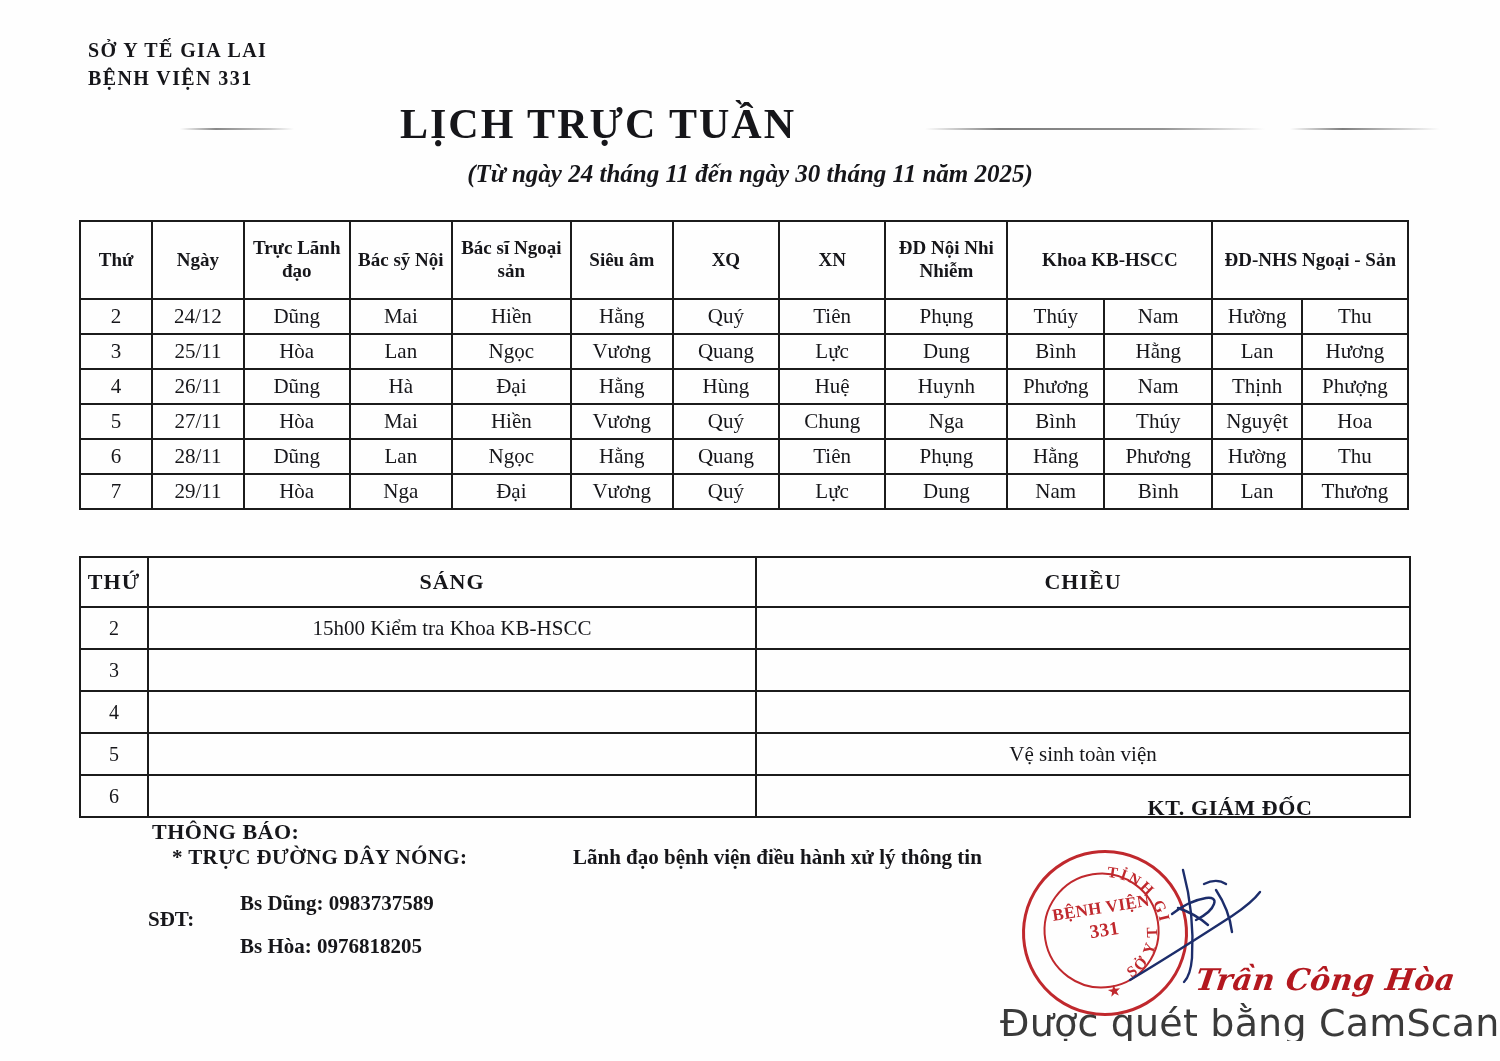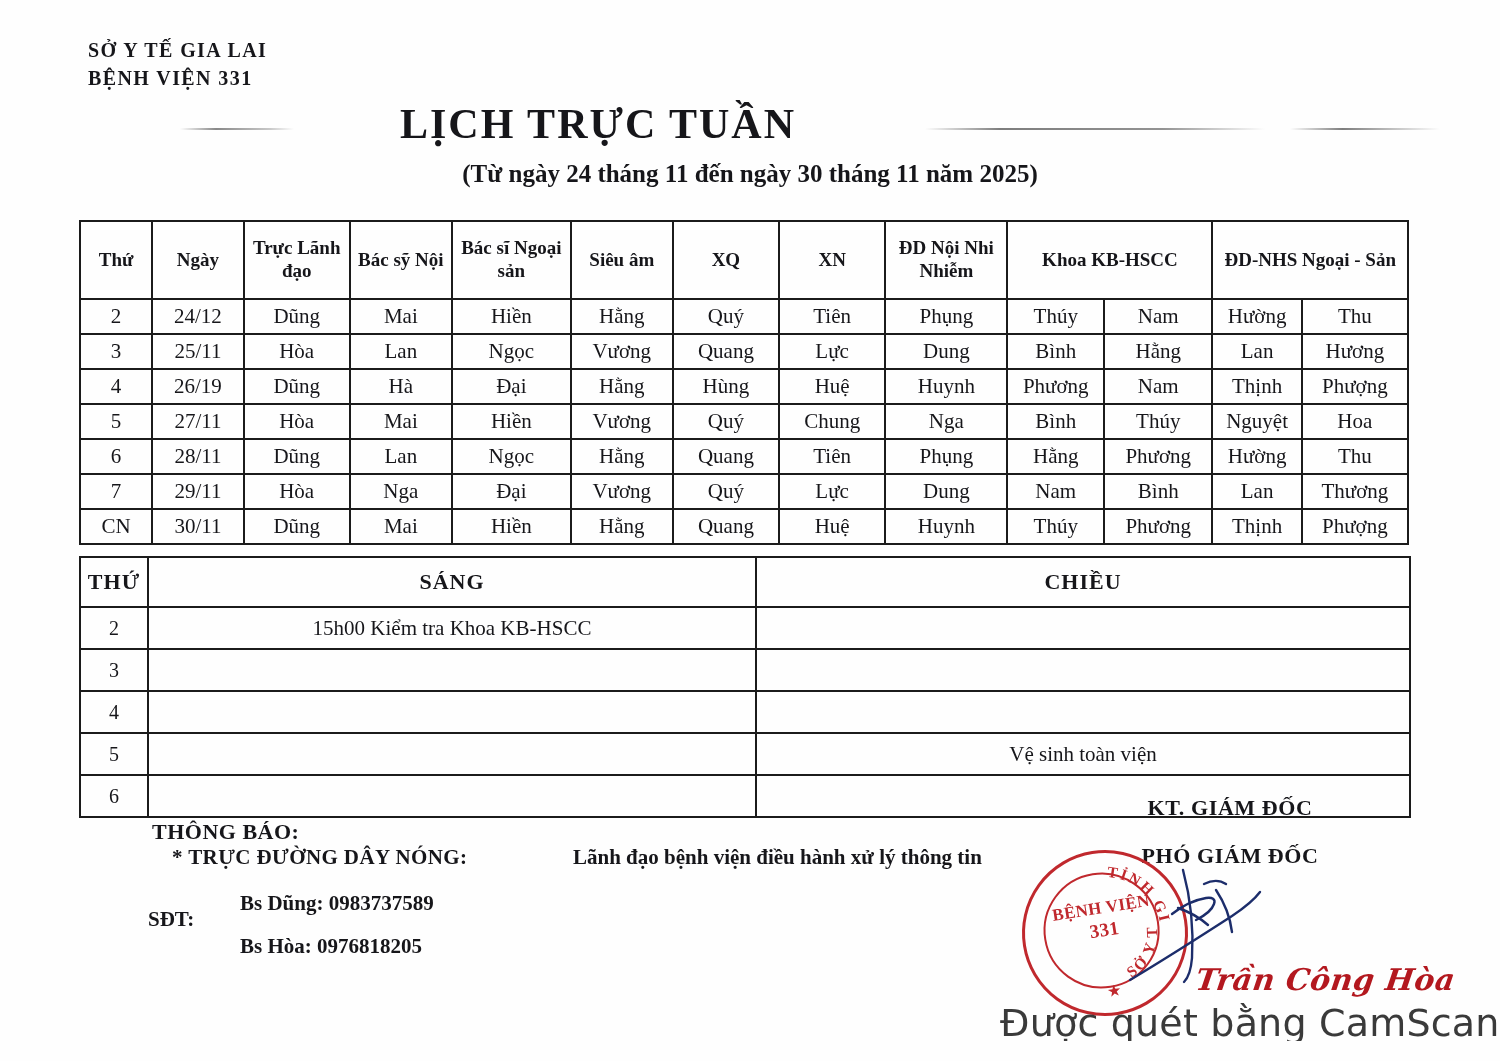--- a/index.html
+++ b/index.html
@@ -69,20 +69,21 @@
     letter-spacing: 2px;
   }
   .subtitle {
     position: absolute;
     top: 160px;
     left: 0;
     width: 1500px;
     text-align: center;
     font-size: 25px;
     font-weight: bold;
+    font-style: italic;
   }
 
   
   table {
     border-collapse: collapse;
     table-layout: fixed;
   }
   .duty-table {
     position: absolute;
     left: 79px;
@@ -152,21 +153,21 @@
     width: 380px;
     text-align: center;
   }
   .sigblock .line1,
   .sigblock .line2 {
     font-size: 22px;
     font-weight: bold;
     letter-spacing: .6px;
     white-space: nowrap;
   }
-  .sigblock .line1 { margin-bottom: 22px; }
+  .sigblock .line1 { }
 
   
   .seal {
     position: absolute;
     left: 1022px;
     top: 850px;
     width: 160px;
     height: 160px;
     border-radius: 50%;
     border: 3px solid #c0282d;
@@ -322,21 +323,21 @@
           <td>Quang</td>
           <td>Lực</td>
           <td>Dung</td>
           <td>Bình</td>
           <td>Hằng</td>
           <td>Lan</td>
           <td>Hương</td>
         </tr>
         <tr>
           <td>4</td>
-          <td>26/19</td>
+          <td>26/11</td>
           <td>Dũng</td>
           <td>Hà</td>
           <td>Đại</td>
           <td>Hằng</td>
           <td>Hùng</td>
           <td>Huệ</td>
           <td>Huynh</td>
           <td>Phương</td>
           <td>Nam</td>
           <td>Thịnh</td>
@@ -379,35 +380,20 @@
           <td>Nga</td>
           <td>Đại</td>
           <td>Vương</td>
           <td>Quý</td>
           <td>Lực</td>
           <td>Dung</td>
           <td>Nam</td>
           <td>Bình</td>
           <td>Lan</td>
           <td>Thương</td>
-        </tr>
-        <tr>
-          <td>CN</td>
-          <td>30/11</td>
-          <td>Dũng</td>
-          <td>Mai</td>
-          <td>Hiền</td>
-          <td>Hằng</td>
-          <td>Quang</td>
-          <td>Huệ</td>
-          <td>Huynh</td>
-          <td>Thúy</td>
-          <td>Phương</td>
-          <td>Thịnh</td>
-          <td>Phượng</td>
         </tr>
       </tbody>
   </table>
 
   <table class="note-table">
     <colgroup>
       <col style="width:68px">
         <col style="width:608px">
         <col style="width:654px">
     </colgroup>
@@ -450,21 +436,20 @@
   <div class="footer">
     <div class="fnote f-thongbao">THÔNG BÁO:</div>
     <div class="fnote f-hotline">* TRỰC ĐƯỜNG DÂY NÓNG:</div>
     <div class="fnote f-sdtlabel">SĐT:</div>
     <div class="fnote f-phone1">Bs Dũng: 0983737589</div>
     <div class="fnote f-phone2">Bs Hòa: 0976818205</div>
     <div class="fnote f-center">Lãnh đạo bệnh viện điều hành xử lý thông tin</div>
 
     <div class="sigblock">
       <div class="line1">KT. GIÁM ĐỐC</div>
-      <div class="line2">PHÓ GIÁM ĐỐC</div>
     </div>
   </div>
 
   <div class="seal">
     <svg class="seal-arc" viewBox="0 0 160 160">
       <defs>
         <path id="arcTop" d="M 24,80 A 56,56 0 0 1 136,80" fill="none"></path>
         <path id="arcBot" d="M 28,80 A 52,52 0 0 0 132,80" fill="none"></path>
       </defs>
       <text>

